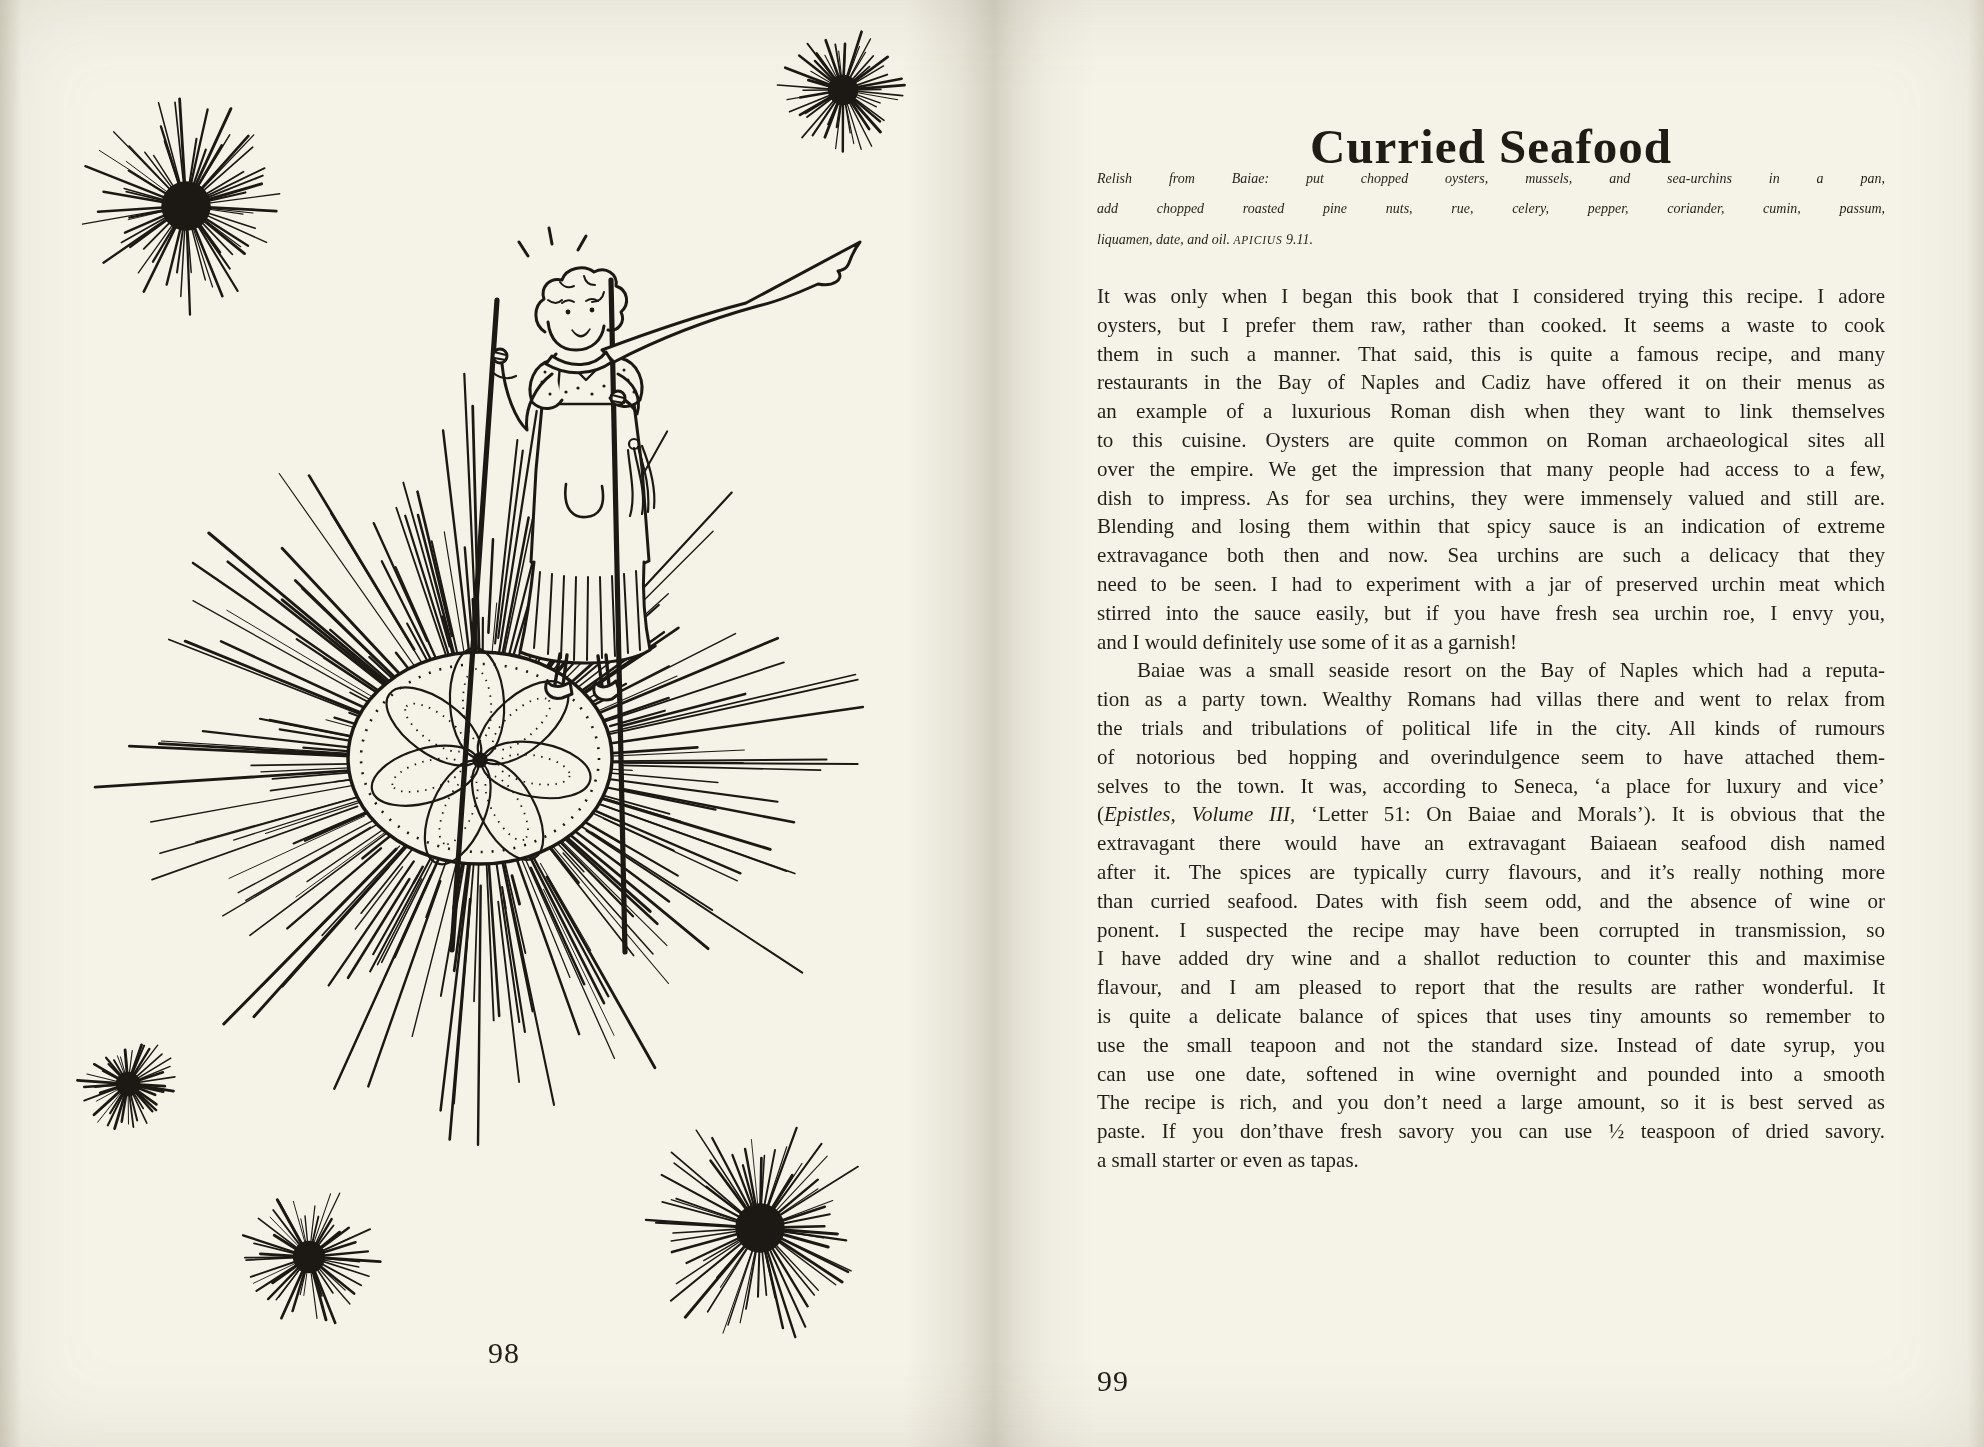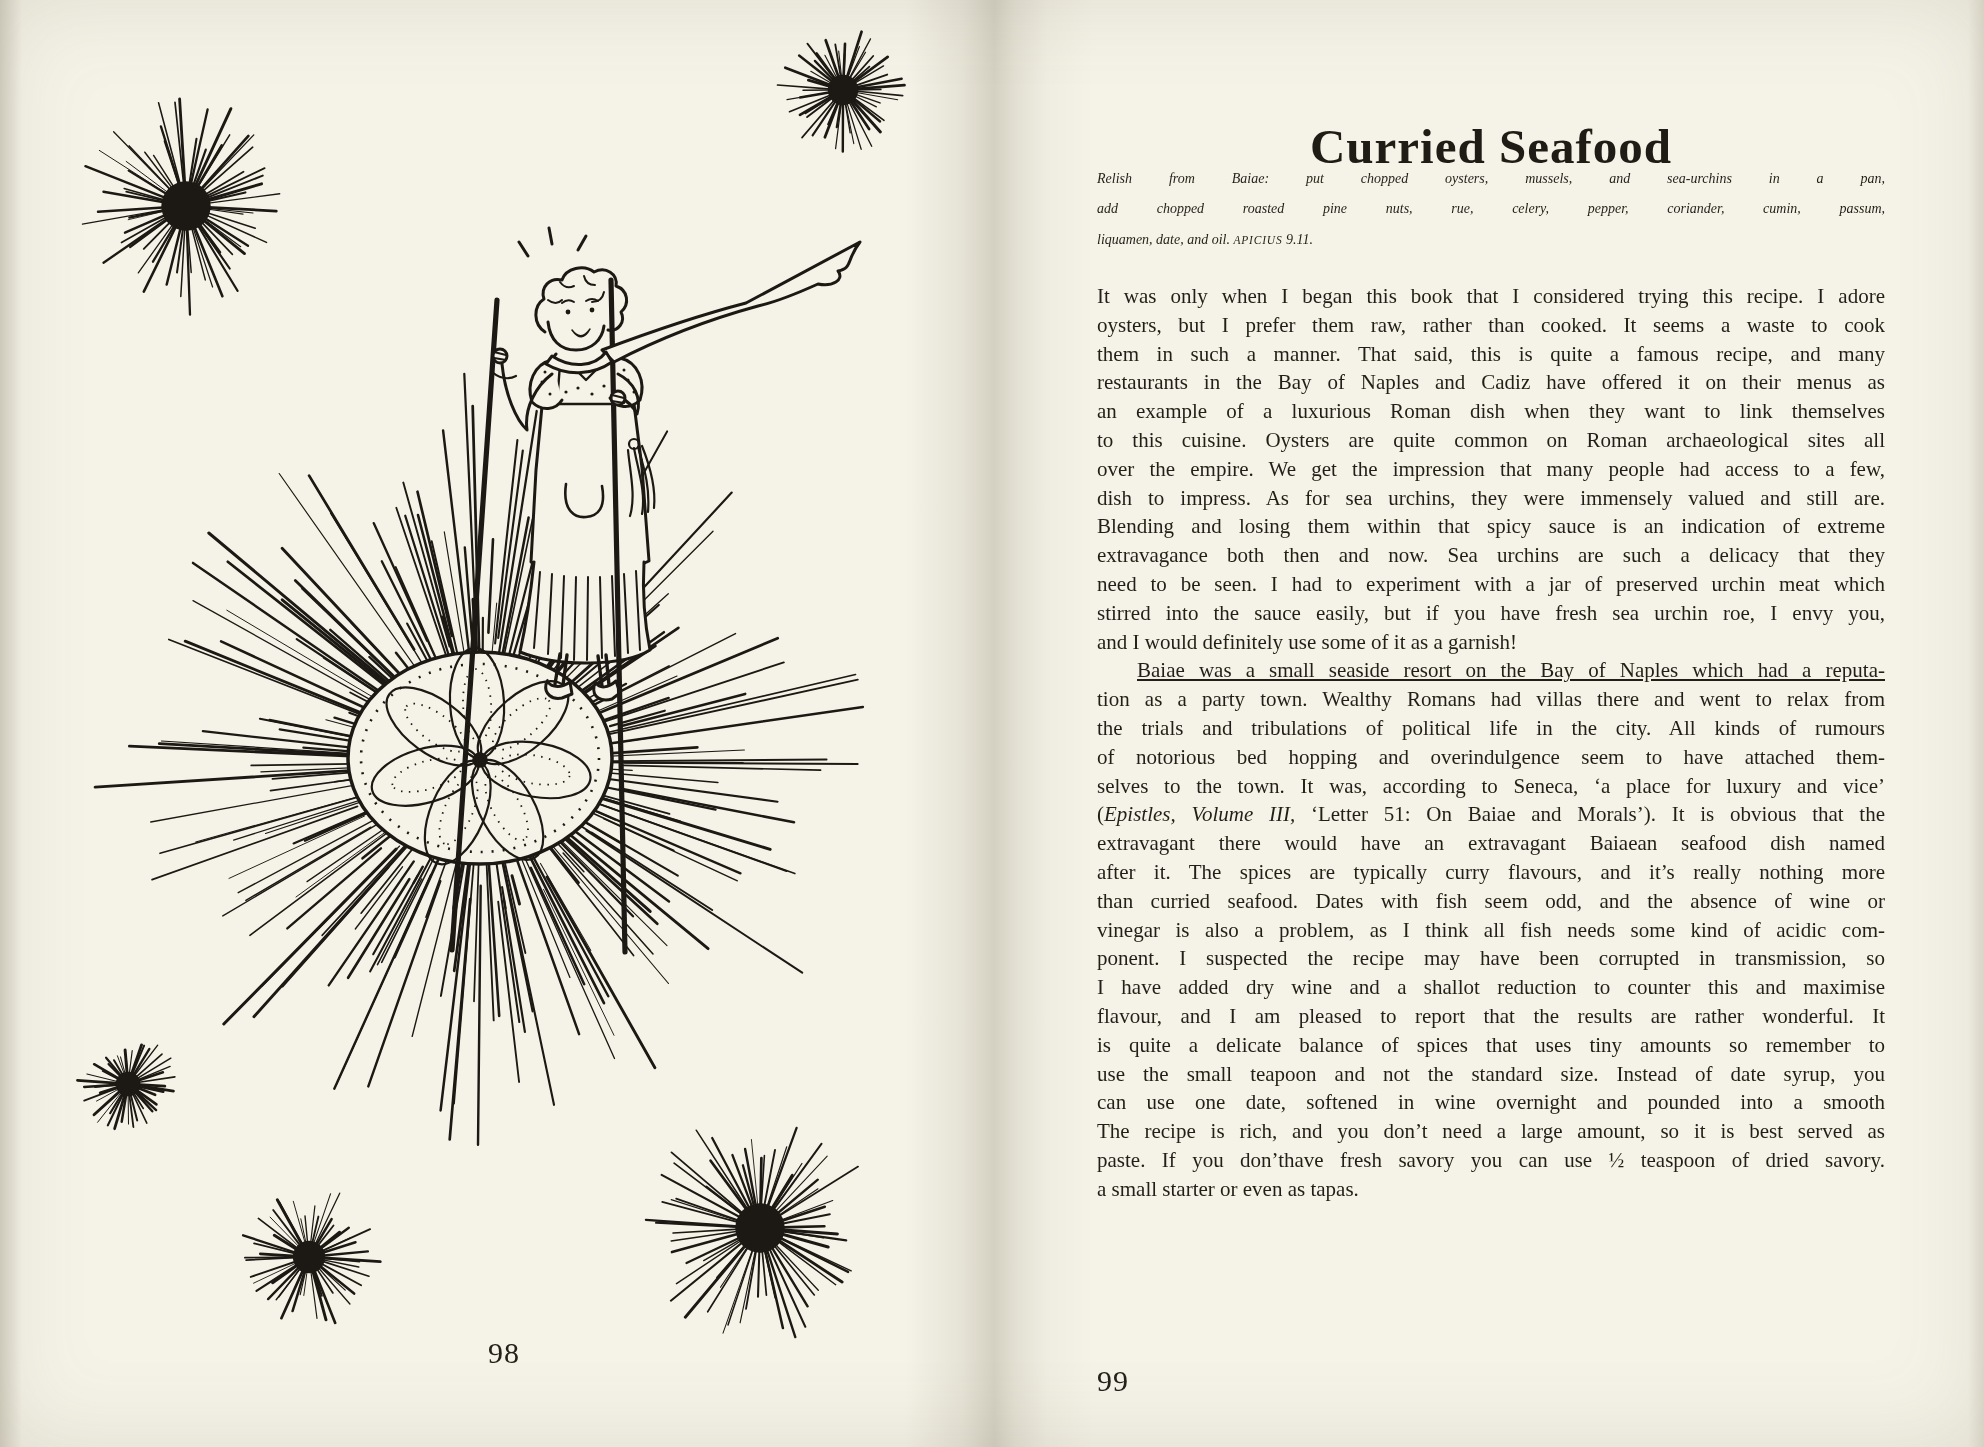--- a/index.html
+++ b/index.html
@@ -45,21 +45,21 @@
     text-align:justify;text-align-last:justify;
   }
   .eline.last{text-align-last:left;}
   .sc{font-size:.82em;letter-spacing:.8px;}
   .body-text{position:absolute;left:0;top:254px;width:100%;}
   .bline{
     font-size:21px;line-height:28.8px;height:28.8px;
     text-align:justify;text-align-last:justify;
   }
   .bline.last{text-align-last:left;}
-  .bline.indent{text-indent:40px;text-decoration:underline;}
+  .bline.indent{text-indent:40px;}
   .page-num-right{position:absolute;left:0;top:1336px;width:100%;text-align:left;}
 </style>
 </head>
 <body>
 
 <div class="spread">
 
   <div class="left-page">
     <svg class="illustration" viewBox="0 0 992 1447" xmlns="http://www.w3.org/2000/svg">
 
@@ -689,21 +689,20 @@
           <div class="bline last">and I would definitely use some of it as a garnish!</div>
           <div class="bline indent">Baiae was a small seaside resort on the Bay of Naples which had a reputa-</div>
           <div class="bline">tion as a party town. Wealthy Romans had villas there and went to relax from</div>
           <div class="bline">the trials and tribulations of political life in the city. All kinds of rumours</div>
           <div class="bline">of notorious bed hopping and overindulgence seem to have attached them-</div>
           <div class="bline">selves to the town. It was, according to Seneca, ‘a place for luxury and vice’</div>
           <div class="bline">(<em>Epistles, Volume III,</em> ‘Letter 51: On Baiae and Morals’). It is obvious that the</div>
           <div class="bline">extravagant there would have an extravagant Baiaean seafood dish named</div>
           <div class="bline">after it. The spices are typically curry flavours, and it’s really nothing more</div>
           <div class="bline">than curried seafood. Dates with fish seem odd, and the absence of wine or</div>
-          <div class="bline">vinegar is also a problem, as I think all fish needs some kind of acidic com-</div>
           <div class="bline">ponent. I suspected the recipe may have been corrupted in transmission, so</div>
           <div class="bline">I have added dry wine and a shallot reduction to counter this and maximise</div>
           <div class="bline">flavour, and I am pleased to report that the results are rather wonderful. It</div>
           <div class="bline">is quite a delicate balance of spices that uses tiny amounts so remember to</div>
           <div class="bline">use the small teapoon and not the standard size. Instead of date syrup, you</div>
           <div class="bline">can use one date, softened in wine overnight and pounded into a smooth</div>
           <div class="bline">The recipe is rich, and you don’t need a large amount, so it is best served as</div>
           <div class="bline">paste. If you don’thave fresh savory you can use ½ teaspoon of dried savory.</div>
           <div class="bline last">a small starter or even as tapas.</div>
         </div>

